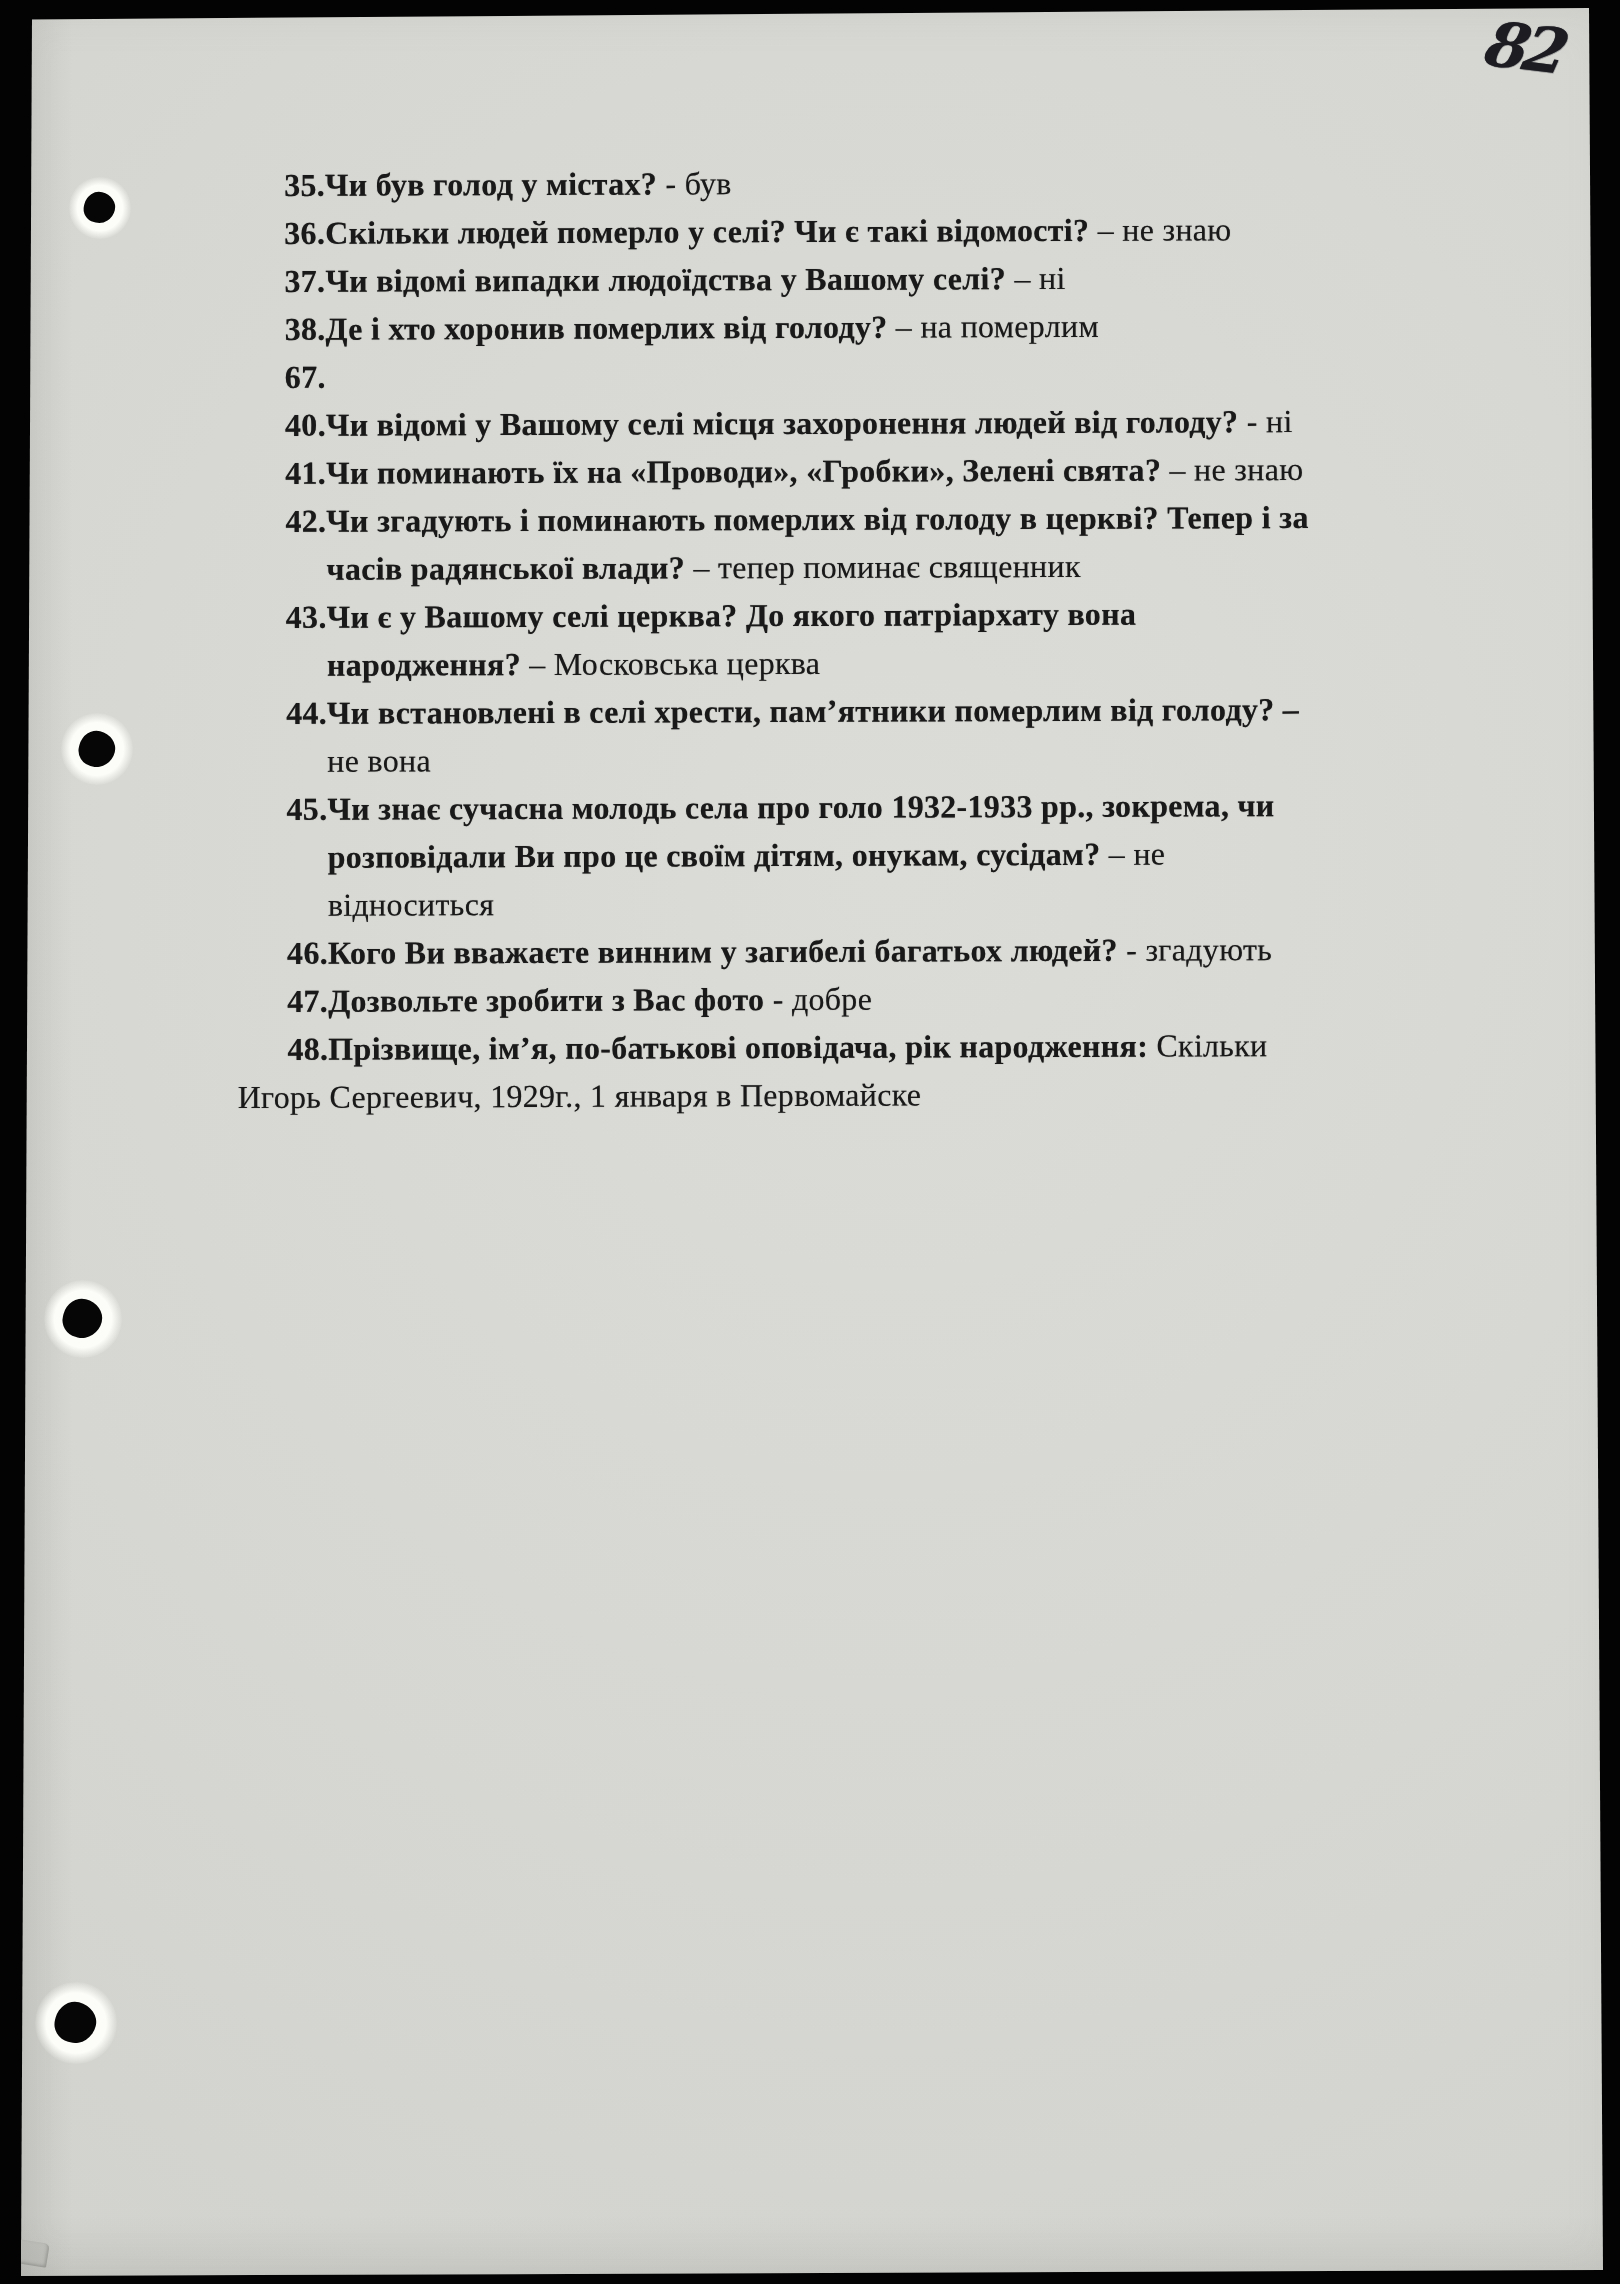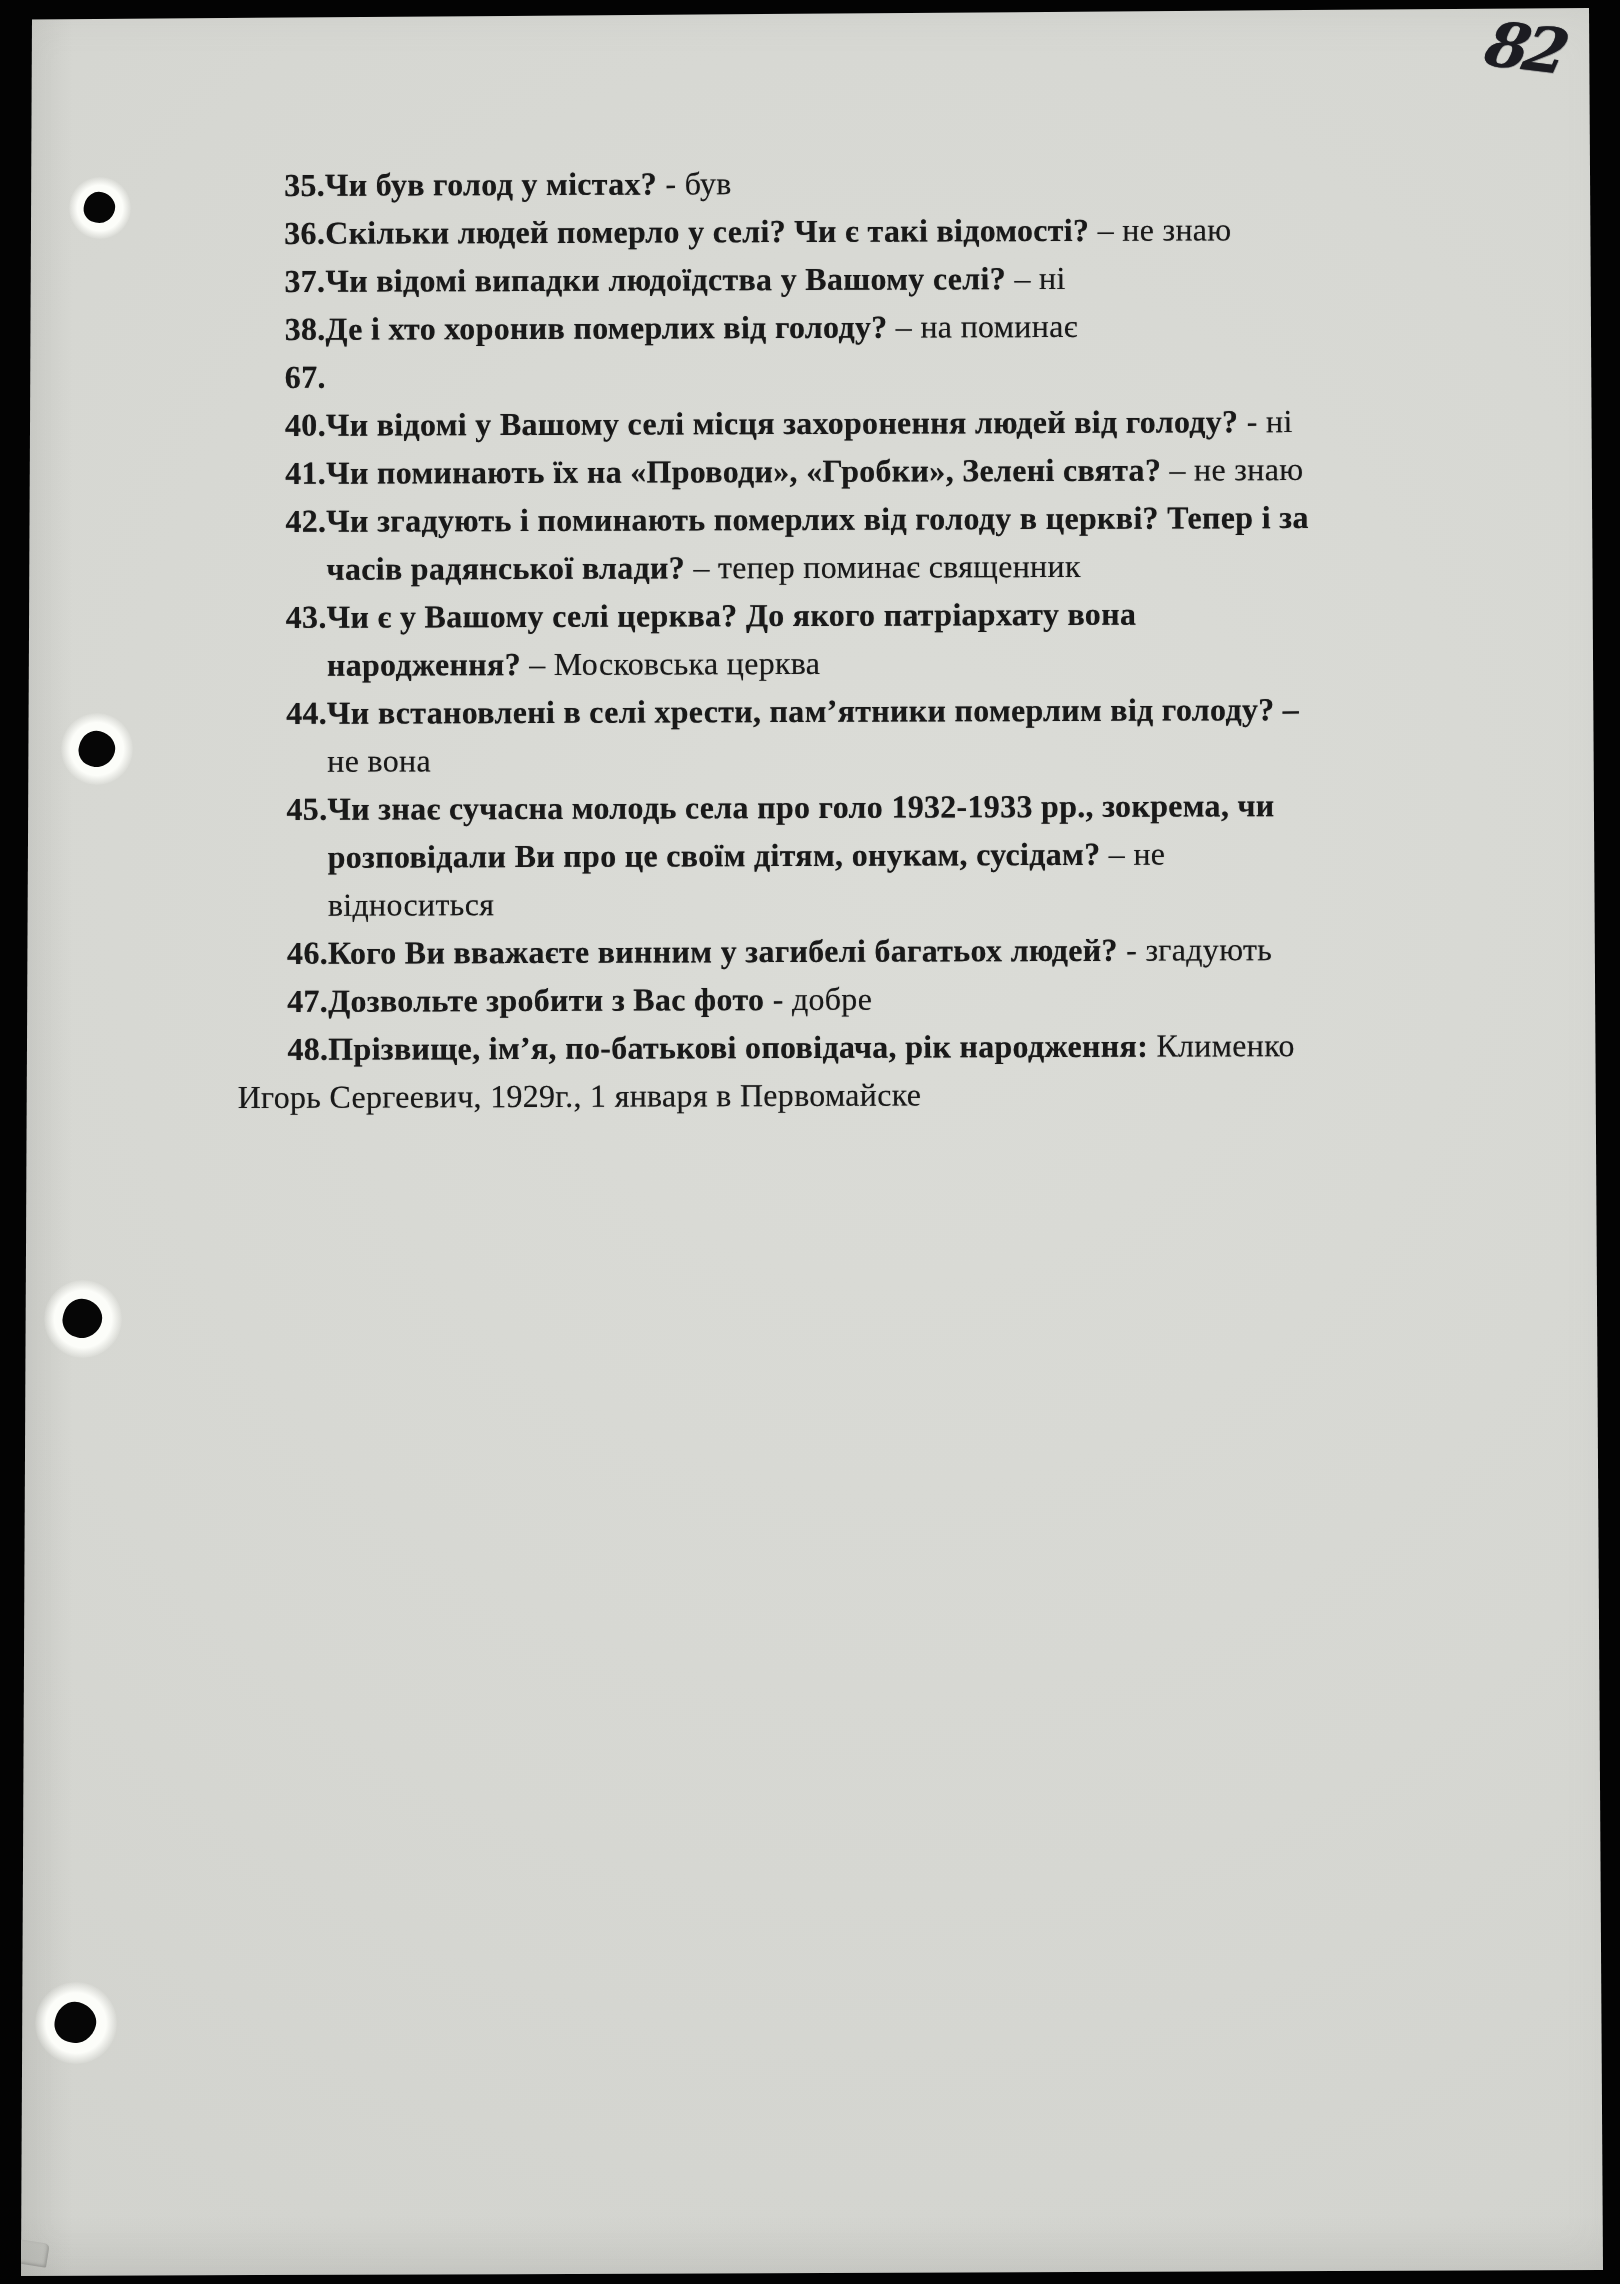--- a/index.html
+++ b/index.html
@@ -88,31 +88,31 @@
   <span class="halo"></span>
   <span class="blob"></span>
 </div>
 
 <div id="pageno">82</div>
 
 <div id="text-block">
     <div class="line num"><span class="seg bold">35.Чи був голод у містах?</span><span class="seg reg">  - був</span></div>
     <div class="line num"><span class="seg bold">36.Скільки людей померло у селі? Чи є такі відомості?</span><span class="seg reg"> – не знаю</span></div>
     <div class="line num"><span class="seg bold">37.Чи відомі випадки людоїдства у Вашому селі?</span><span class="seg reg"> – ні</span></div>
-    <div class="line num"><span class="seg bold">38.Де і хто хоронив померлих від голоду?</span><span class="seg reg"> – на поминає</span></div>
+    <div class="line num"><span class="seg bold">38.Де і хто хоронив померлих від голоду?</span><span class="seg reg"> – на померлим</span></div>
     <div class="line num"><span class="seg bold">67.</span></div>
     <div class="line num"><span class="seg bold">40.Чи відомі у Вашому селі місця захоронення людей від голоду?</span><span class="seg reg"> - ні</span></div>
     <div class="line num"><span class="seg bold">41.Чи поминають їх на «Проводи», «Гробки», Зелені свята?</span><span class="seg reg"> – не знаю</span></div>
     <div class="line num"><span class="seg bold">42.Чи згадують і поминають померлих від голоду в церкві? Тепер і за</span></div>
     <div class="line cont"><span class="seg bold">часів радянської влади?</span><span class="seg reg"> – тепер поминає священник</span></div>
     <div class="line num"><span class="seg bold">43.Чи є у Вашому селі церква? До якого патріархату вона</span></div>
     <div class="line cont"><span class="seg bold">народження?</span><span class="seg reg"> – Московська церква</span></div>
     <div class="line num"><span class="seg bold">44.Чи встановлені в селі хрести, пам’ятники померлим від голоду? –</span></div>
     <div class="line cont"><span class="seg reg">не вона</span></div>
     <div class="line num"><span class="seg bold">45.Чи знає сучасна молодь села про голо 1932-1933 рр., зокрема, чи</span></div>
     <div class="line cont"><span class="seg bold">розповідали Ви про це своїм дітям, онукам, сусідам?</span><span class="seg reg"> – не</span></div>
     <div class="line cont"><span class="seg reg">відноситься</span></div>
     <div class="line num"><span class="seg bold">46.Кого Ви вважаєте винним у загибелі багатьох людей?</span><span class="seg reg"> - згадують</span></div>
     <div class="line num"><span class="seg bold">47.Дозвольте зробити з Вас фото</span><span class="seg reg"> - добре</span></div>
-    <div class="line num"><span class="seg bold">48.Прізвище, ім’я, по-батькові оповідача, рік народження:</span><span class="seg reg"> Клименко</span></div>
+    <div class="line num"><span class="seg bold">48.Прізвище, ім’я, по-батькові оповідача, рік народження:</span><span class="seg reg"> Скільки</span></div>
     <div class="line out"><span class="seg reg">Игорь Сергеевич, 1929г., 1 января в Первомайске</span></div>
   </div>
 
 
 </body></html>

